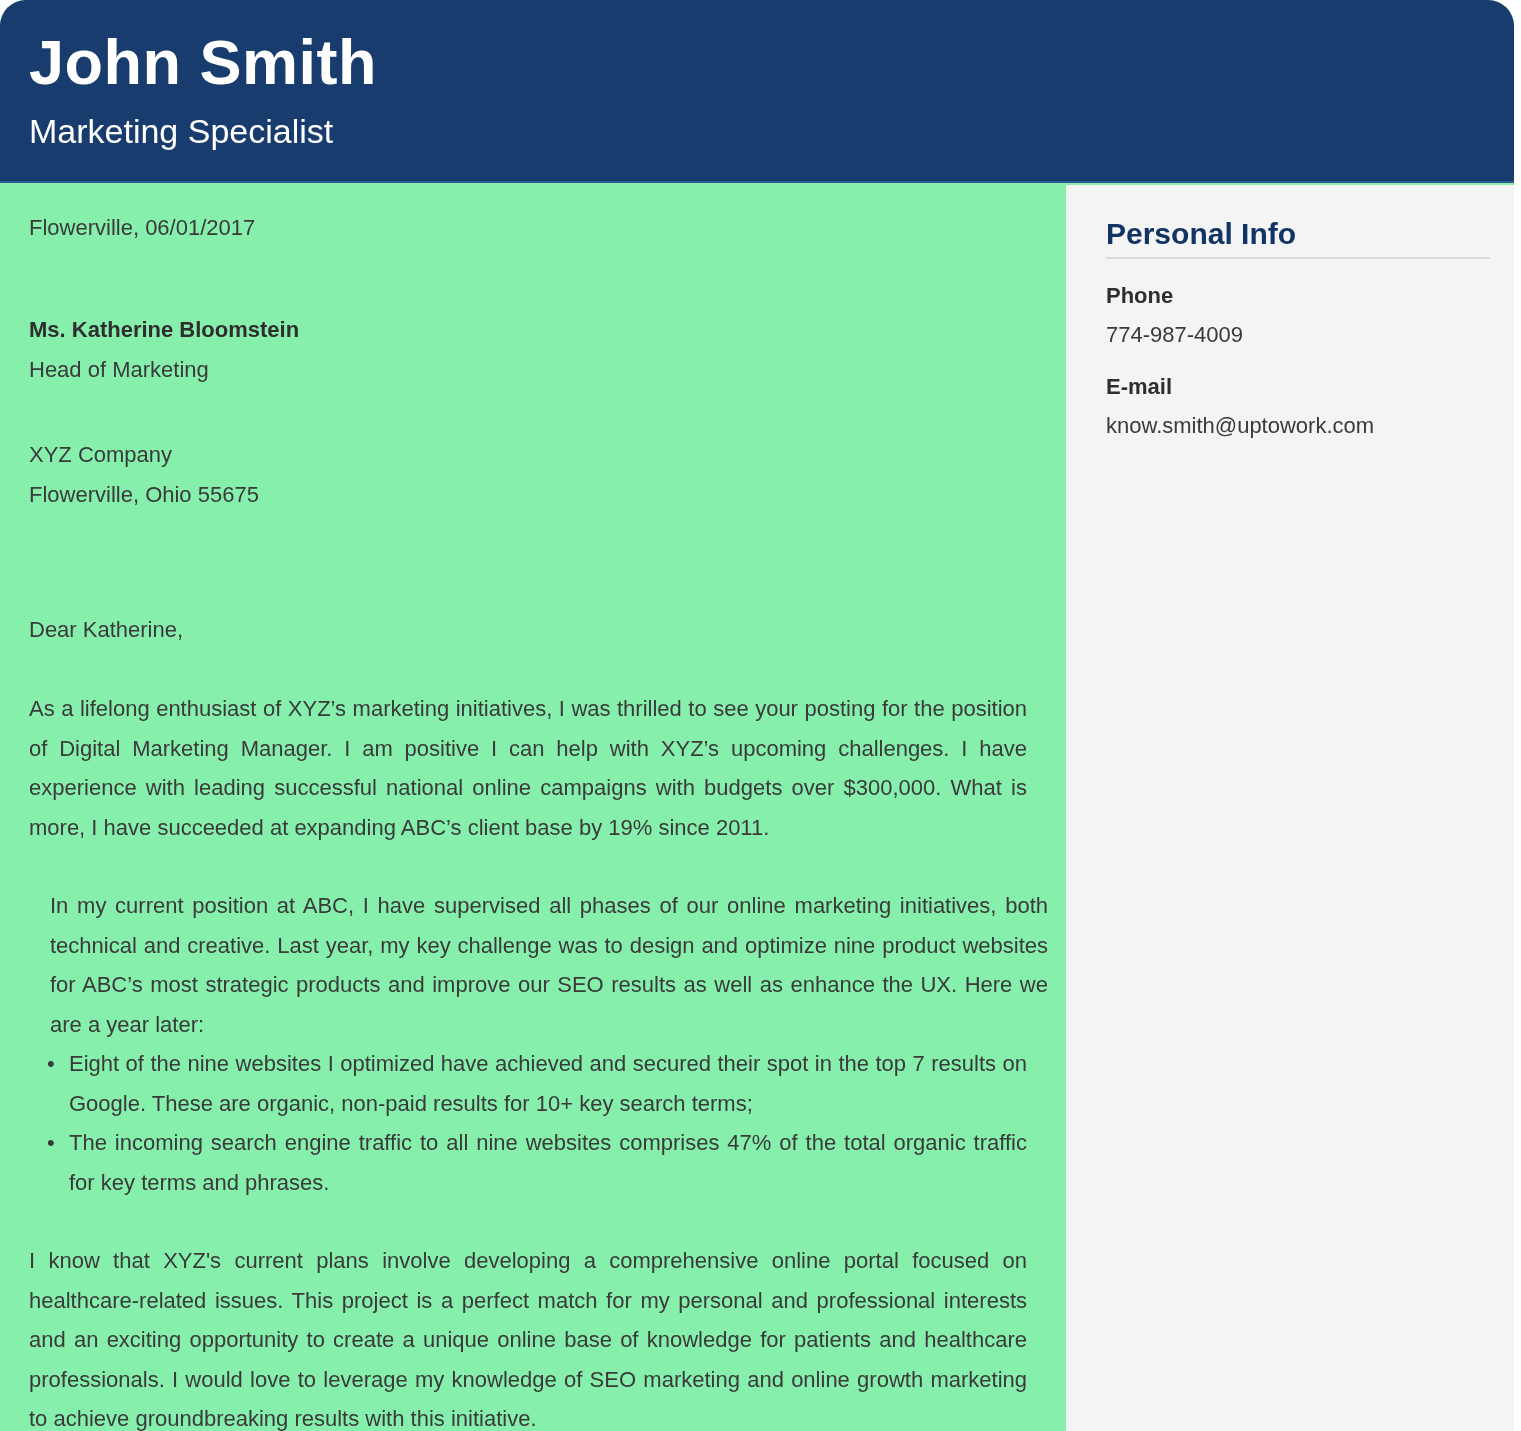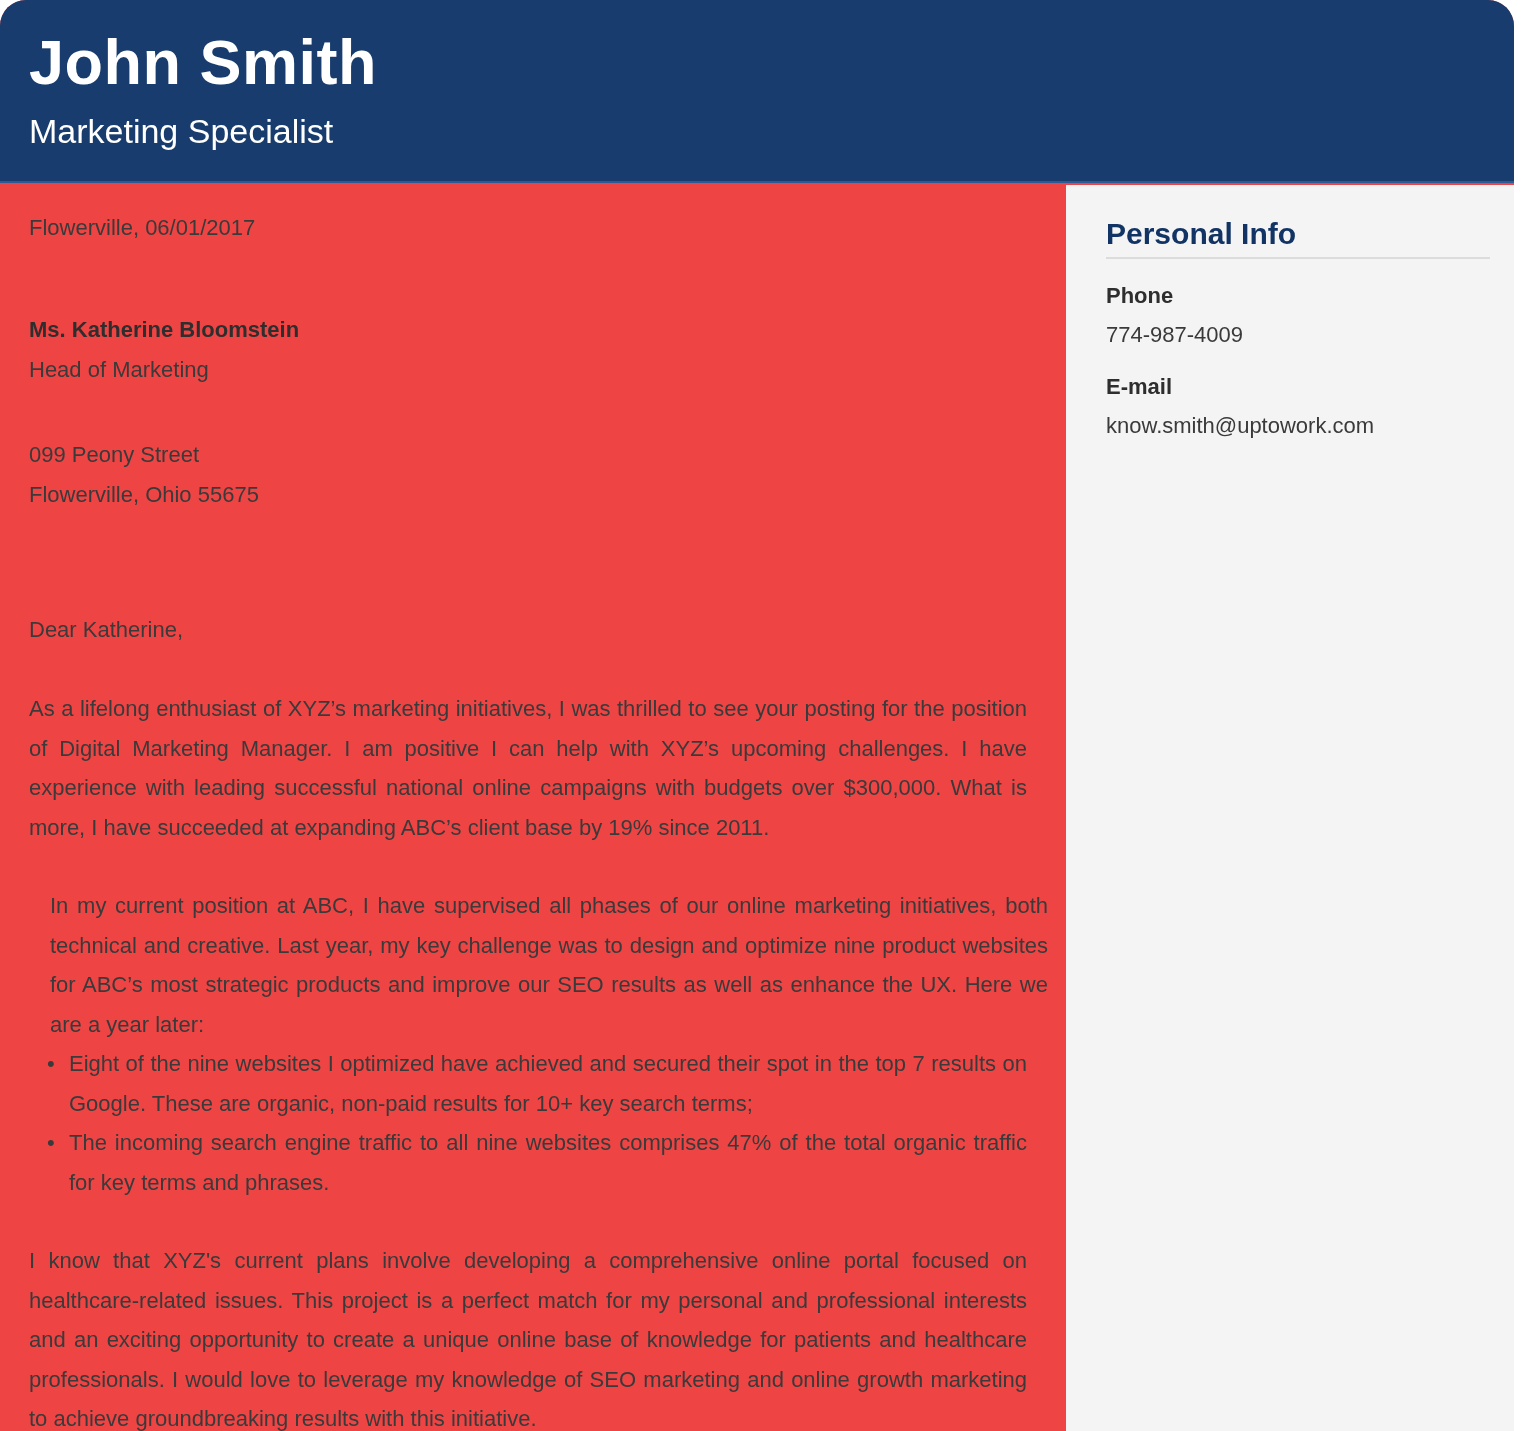--- a/index.html
+++ b/index.html
@@ -7,21 +7,21 @@
       width: 1521px;
       height: 1431px;
       overflow: hidden;
       background: #ffffff;
       font-family: "Liberation Sans", sans-serif;
     }
     .page {
       position: relative;
       width: 1514px;
       height: 1431px;
-      background: #ef4444;
+      background: #86efac;
       border-top-left-radius: 26px;
       border-top-right-radius: 26px;
       overflow: hidden;
     }
     .header {
       position: absolute;
       left: 0; top: 0;
       width: 1521px;
       height: 183px;
       background: #173c6d;
@@ -149,21 +149,21 @@
     <div class="header-title">Marketing Specialist</div>
   </div>
 
   <div class="main">
     <div class="date">Flowerville, 06/01/2017</div>
 
     <div class="recipient-name">Ms. Katherine Bloomstein</div>
     <div class="recipient-role">Head of Marketing</div>
 
     <div class="address">
-      <div>099 Peony Street</div>
+      <div>XYZ Company</div>
       <div>Flowerville, Ohio 55675</div>
     </div>
 
     <div class="greeting">Dear Katherine,</div>
 
     <p class="para" style="top:504px;">As a lifelong enthusiast of XYZ’s marketing initiatives, I was thrilled to see your posting for the position of Digital Marketing Manager. I am positive I can help with XYZ’s upcoming challenges. I have experience with leading successful national online campaigns with budgets over $300,000. What is more, I have succeeded at expanding ABC’s client base by 19% since 2011.</p>
 
     <p class="para" style="top:701px;margin-left:21px;">In my current position at ABC, I have supervised all phases of our online marketing initiatives, both technical and creative. Last year, my key challenge was to design and optimize nine product websites for ABC’s most strategic products and improve our SEO results as well as enhance the UX. Here we are a year later:</p>
 
     <ul class="bullets" style="top:859px;">

